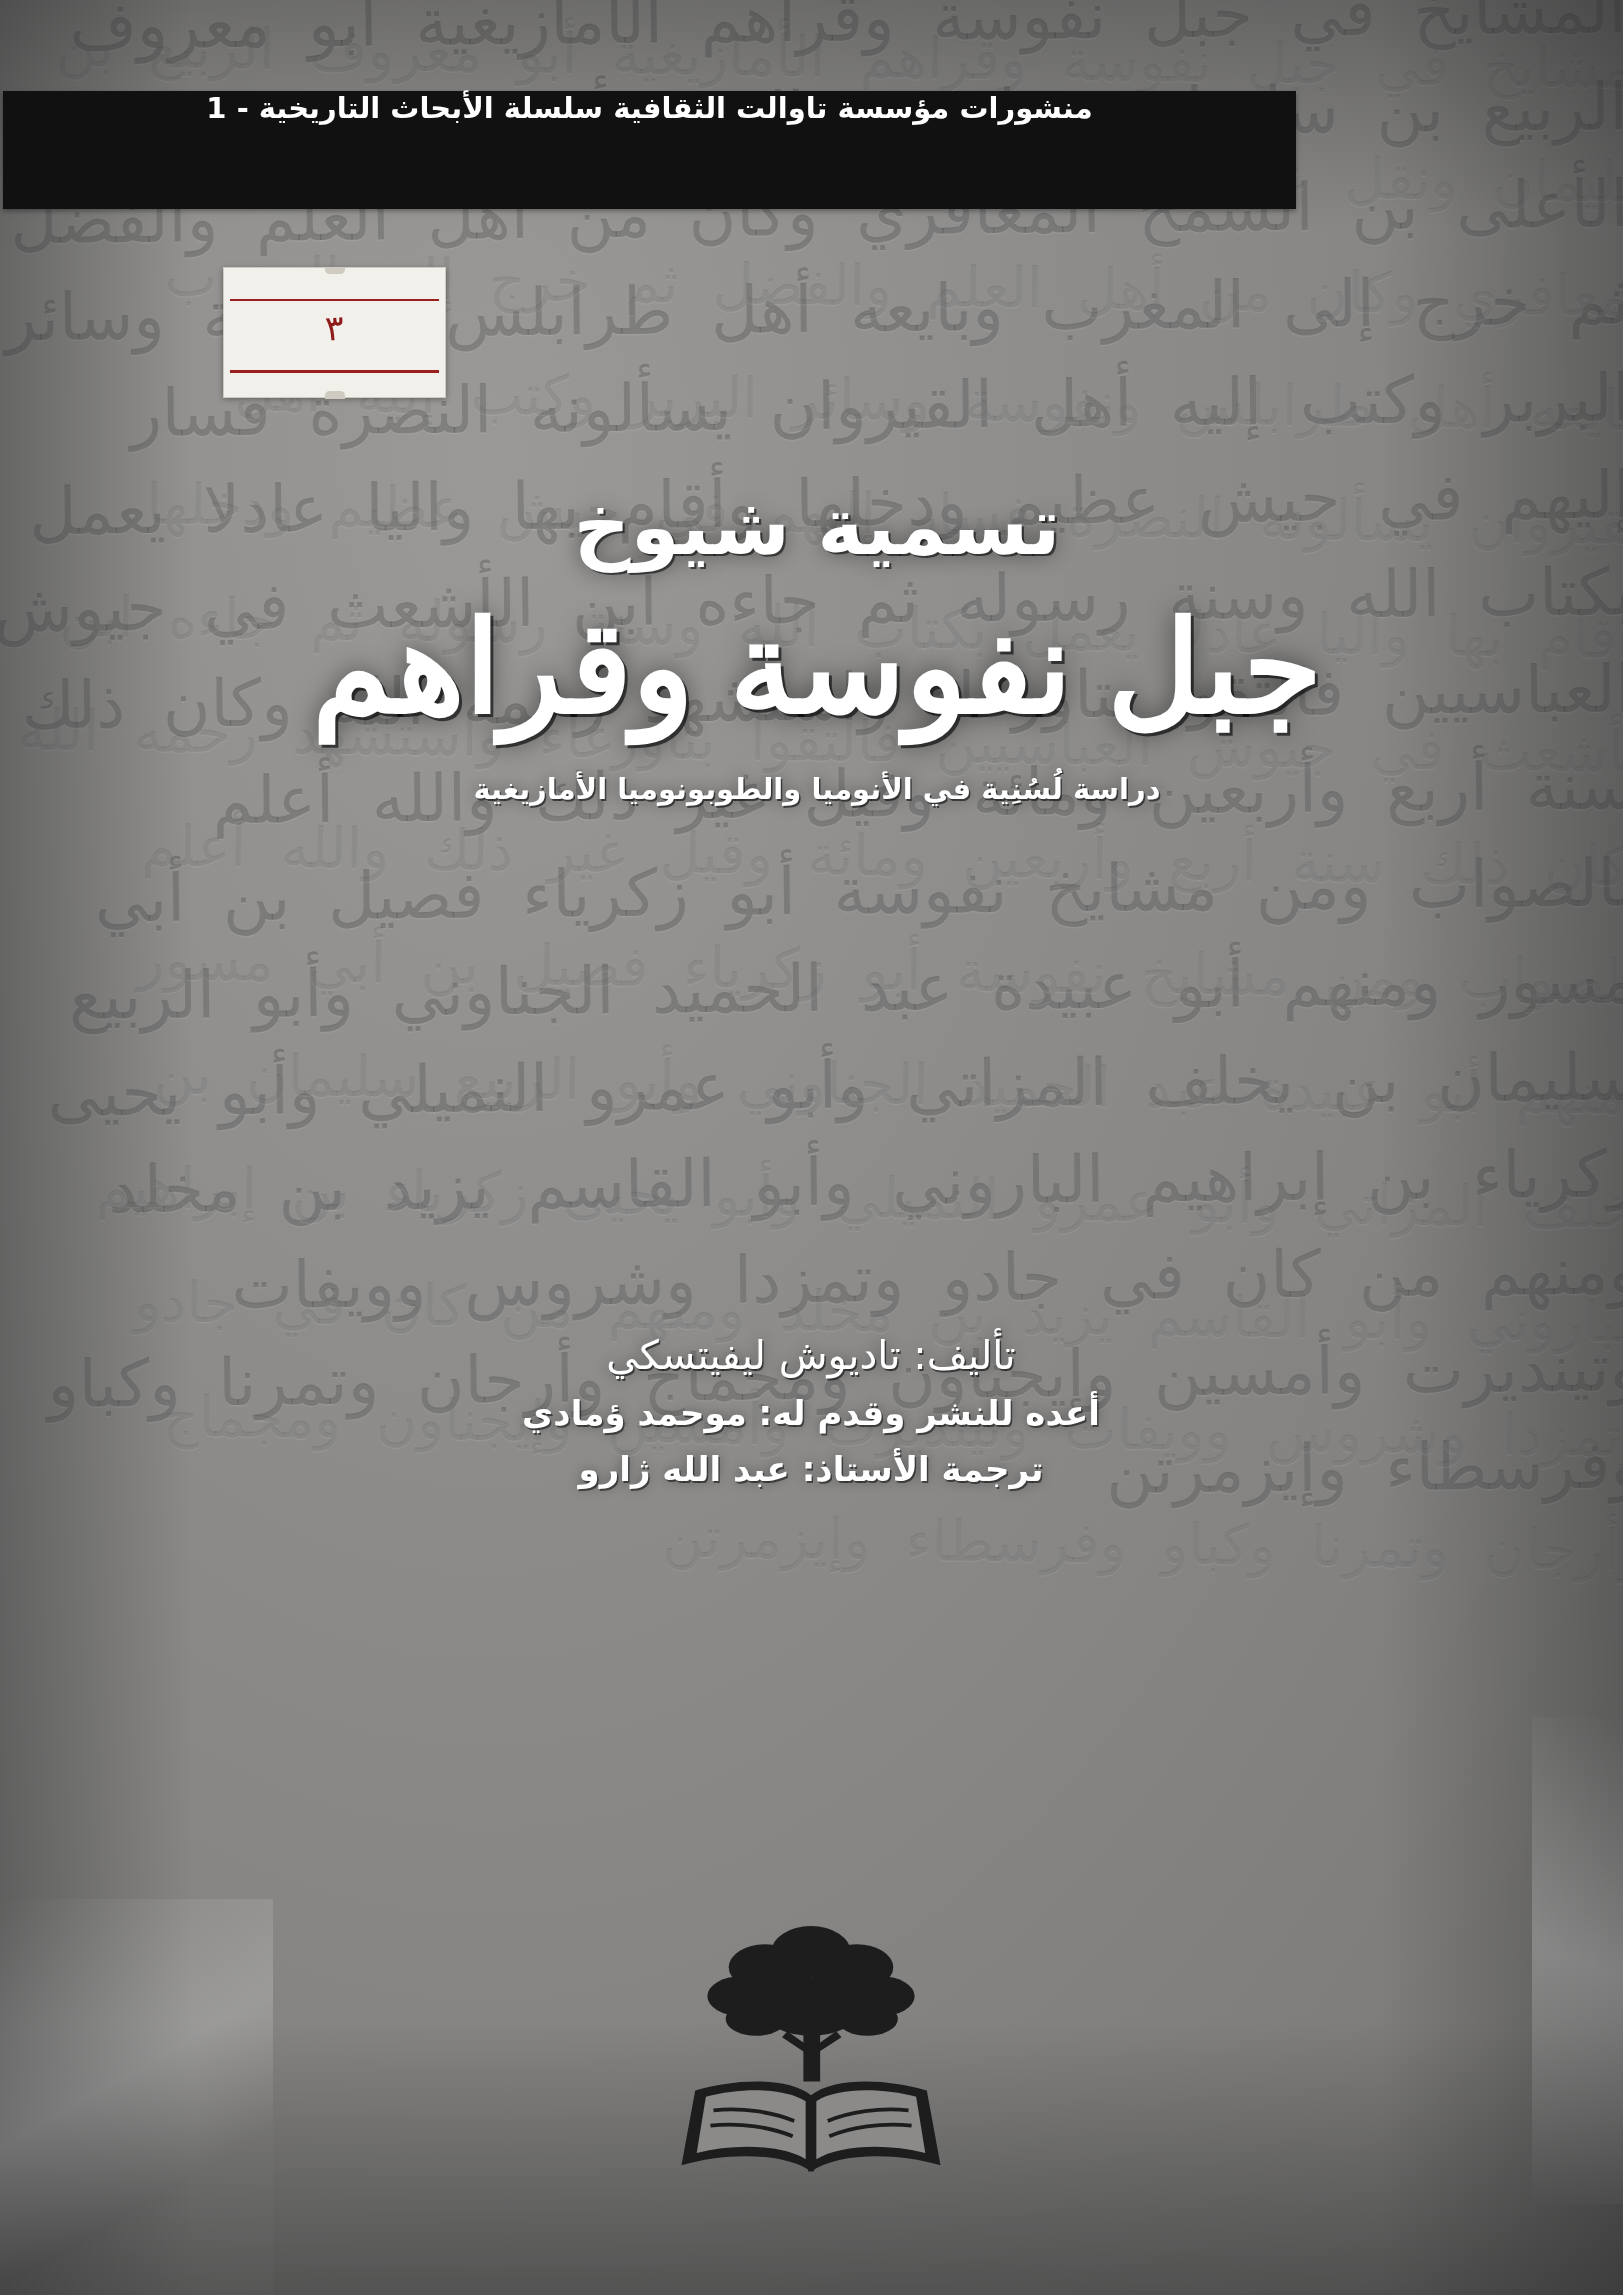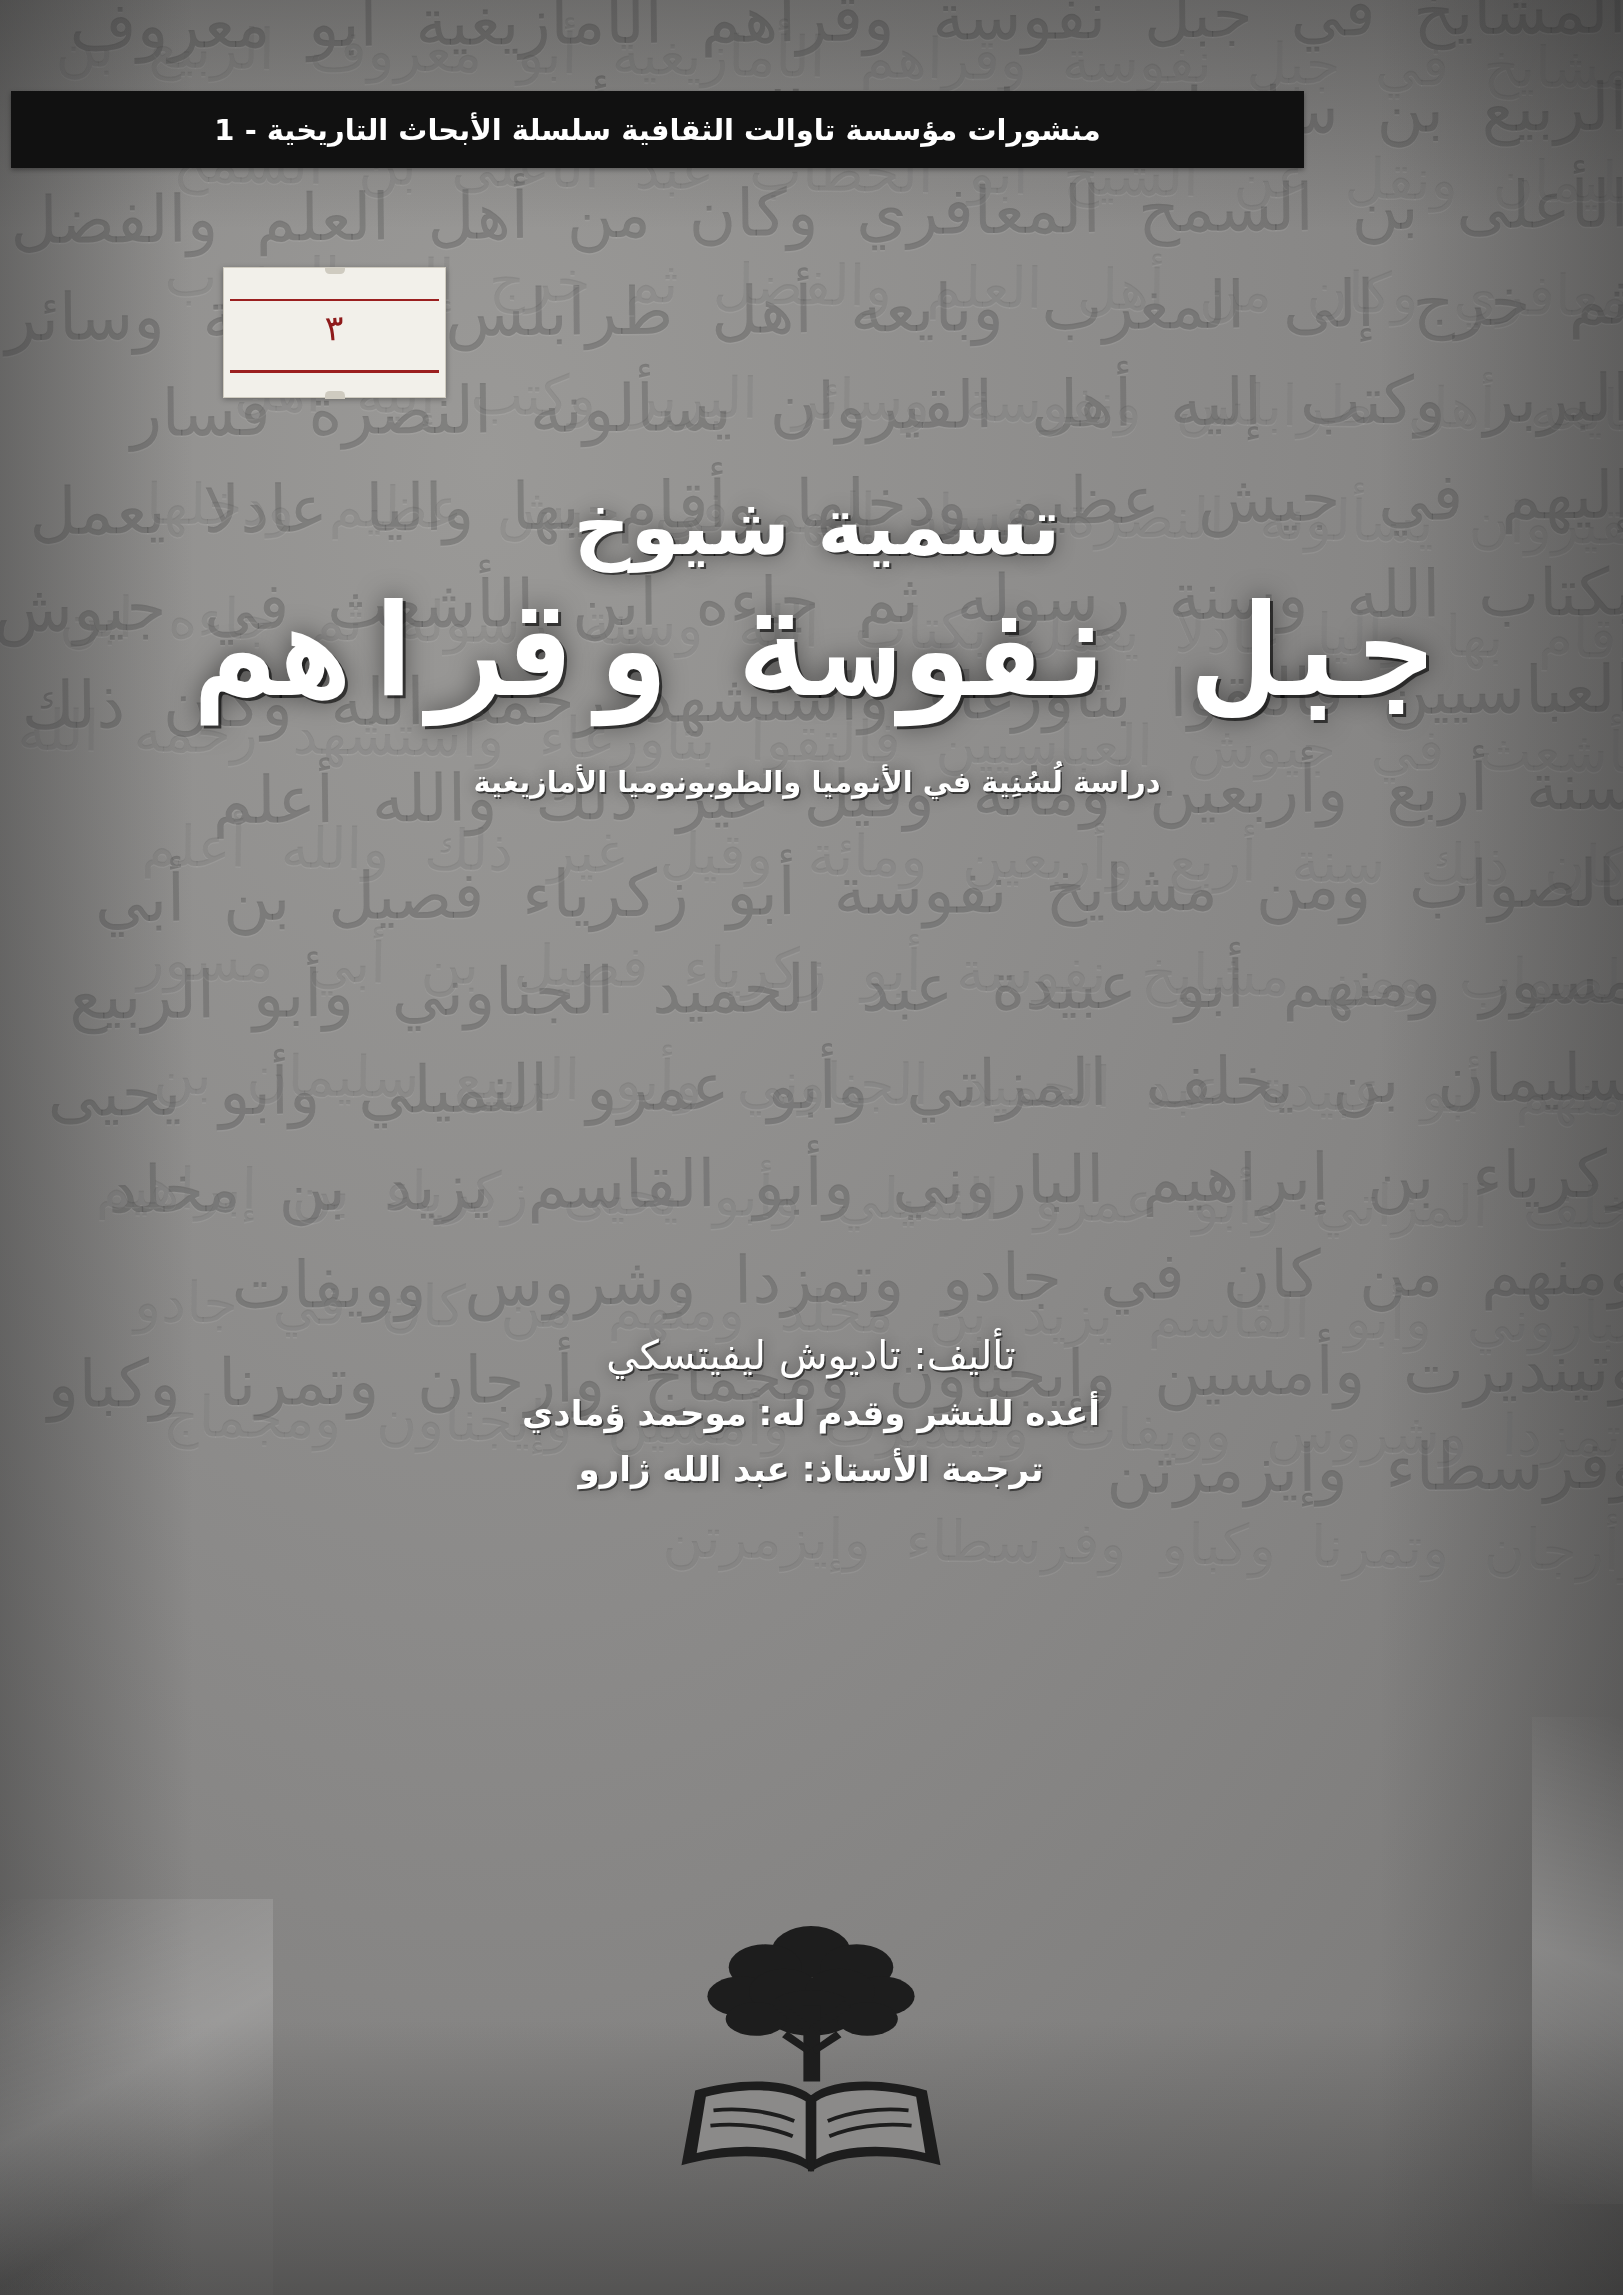--- a/index.html
+++ b/index.html
@@ -56,26 +56,25 @@
     color: rgba(70,70,70,0.17);
     font-size: 56px;
     line-height: 114px;
     transform: rotate(0.8deg) translate(13.7px, 30.5px);
   }
 
   
   .series-band {
     position: absolute;
     top: 91px;
-    left: 12px;
+    left: 4px;
     width: 1293px;
-    height: 77px;
+    height: 118px;
     background: #111111;
     display: flex;
-    align-items: center;
     justify-content: center;
     box-shadow: 0 1.5px 4.6px rgba(0,0,0,0.35);
   }
   .series-band .series-text {
     color: #ffffff;
     font-size: 29px;
     font-weight: bold;
     letter-spacing: 0px;
     white-space: nowrap;
     font-family: "DejaVu Sans", sans-serif;
@@ -140,25 +139,25 @@
   .title-line1 {
     font-family: "DejaVu Sans", sans-serif;
     font-size: 79px;
     font-weight: bold;
     line-height: 1.2;
     text-shadow:
       2.3px 2.3px 0 rgba(0,0,0,0.55),
       0 0 21.3px rgba(0,0,0,0.45);
   }
   .title-line2 {
-    font-family: Liberation Mono, monospace;
+    font-family: Liberation Sans, sans-serif;
     font-size: 128px;
     font-weight: bold;
     line-height: 1.25;
-    margin-top: 6px;
+    margin-top: 13px;
     text-shadow:
       3px 3px 0 rgba(0,0,0,0.6),
       0 0 26px rgba(0,0,0,0.5);
   }
   .subtitle {
     font-family: "DejaVu Sans", sans-serif;
     font-size: 29px;
     font-weight: bold;
     line-height: 1.45;
     margin-top: 20px;

